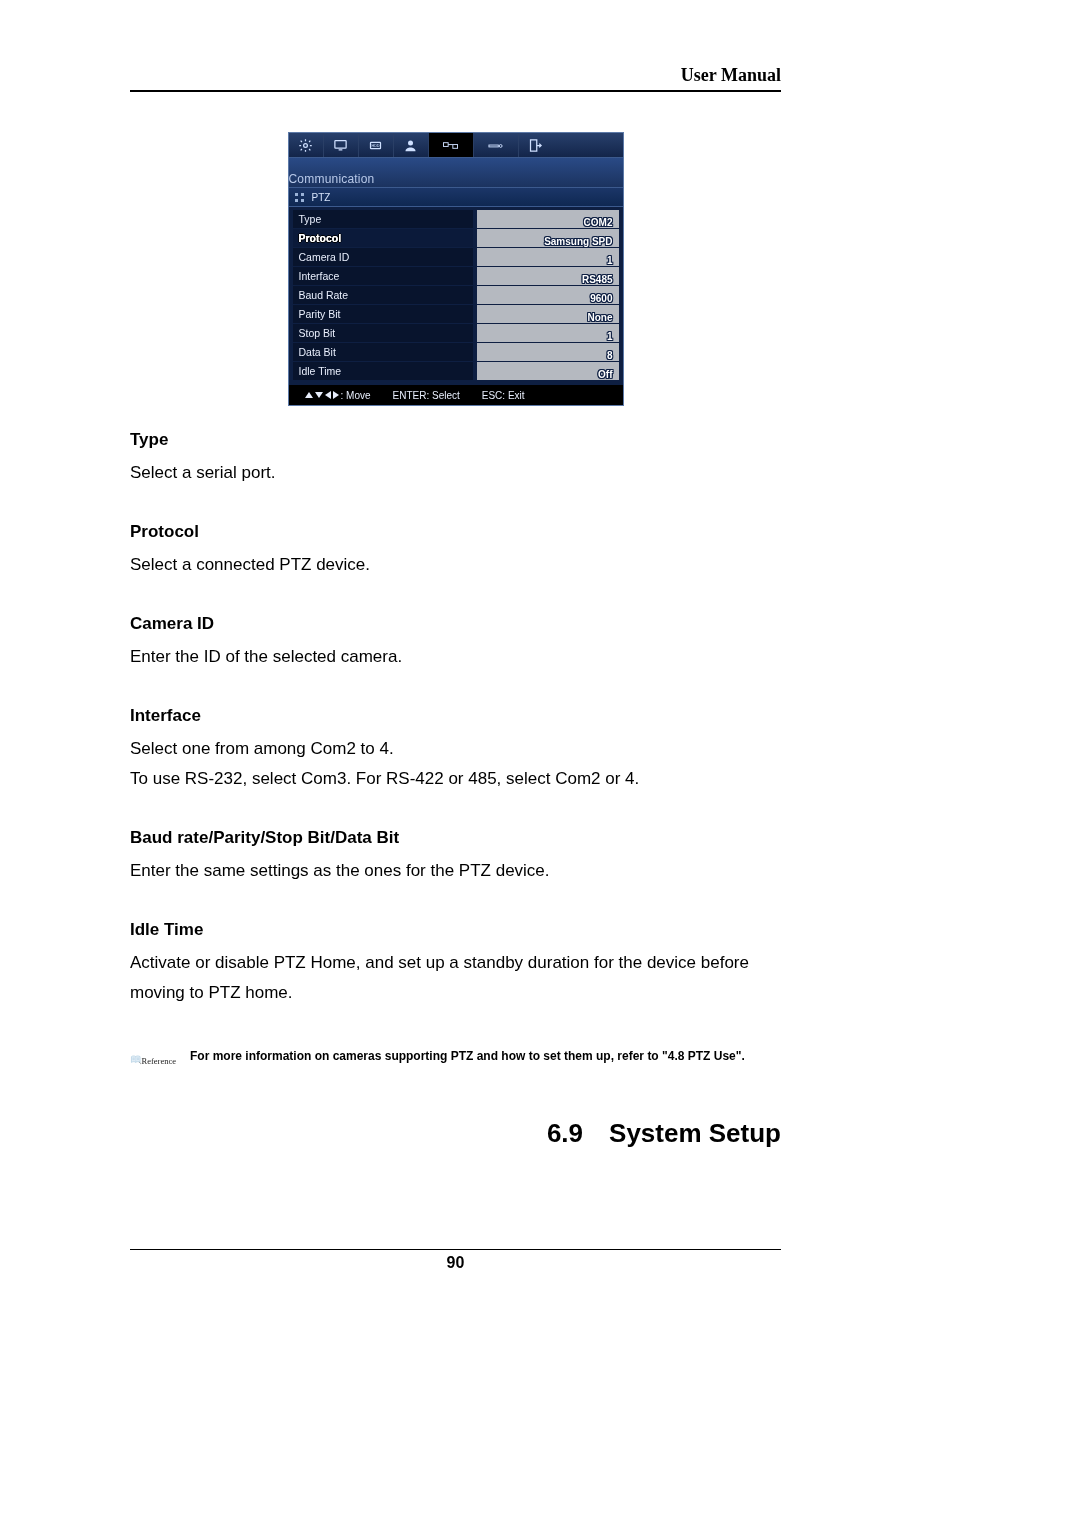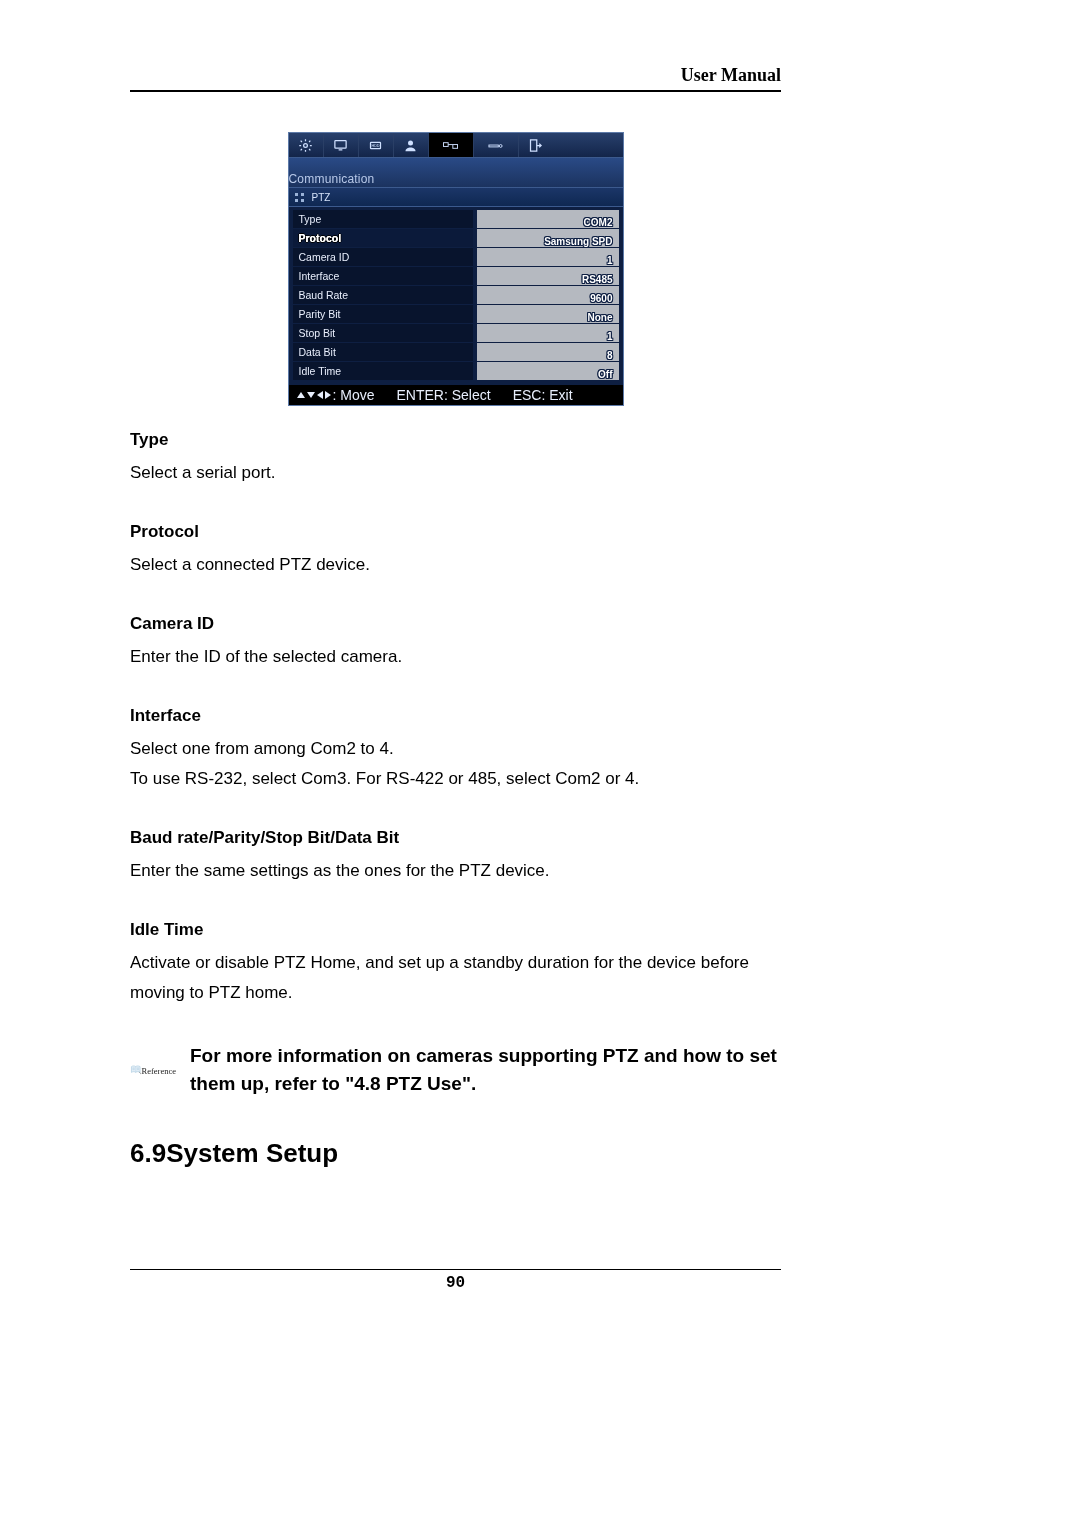--- a/index.html
+++ b/index.html
@@ -137,22 +137,22 @@
     text-shadow: 1px 0 0 #0e1f42, -1px 0 0 #0e1f42, 0 1px 0 #0e1f42, 0 -1px 0 #0e1f42,
                  1px 1px 0 #0e1f42, -1px 1px 0 #0e1f42, 1px -1px 0 #0e1f42, -1px -1px 0 #0e1f42;
   }
   .dvr-foot {
     height: 20px;
     background: #000;
     color: #e8eefc;
     display: flex;
     align-items: center;
     gap: 22px;
-    padding: 0 8px;
-    font-size: 14px;
+    padding: 0 16px;
+    font-size: 10px;
   }
   .dvr-foot .arrows {
     display: inline-flex;
     gap: 2px;
     align-items: center;
   }
   .tri {
     width: 0; height: 0; display:inline-block;
   }
   .tri.up    { border-left:4px solid transparent; border-right:4px solid transparent; border-bottom:6px solid #e8eefc; }
@@ -184,39 +184,41 @@
     align-items: center;
   }
   .ref-icon svg { width: 42px; height: 36px; }
   .ref-icon-label {
     font-size: 8.5px;
     font-family: "Times New Roman", Times, serif;
     color: #222;
     margin-top: 1px;
   }
   .ref-text {
-    font-size: 19px;
+    font-size: 12px;
     font-weight: 700;
     line-height: 28px;
   }
 
   .section-head {
     font-family: Arial, Helvetica, sans-serif;
     font-weight: 700;
     font-size: 26px;
     display: flex;
+    gap: 26px;
     margin-top: 12px;
+    justify-content: flex-end;
   }
 
   .ftr {
     margin-top: 100px;
     border-top: 1.4px solid #000;
     text-align: center;
     padding-top: 4px;
-    font-family: Liberation Mono, monospace;
+    font-family: Liberation Sans, sans-serif;
     font-weight: 700;
     font-size: 16px;
   }
 </style>
 </head>
 <body>
 
 <div class="page">
 
   <div class="hdr-line">

